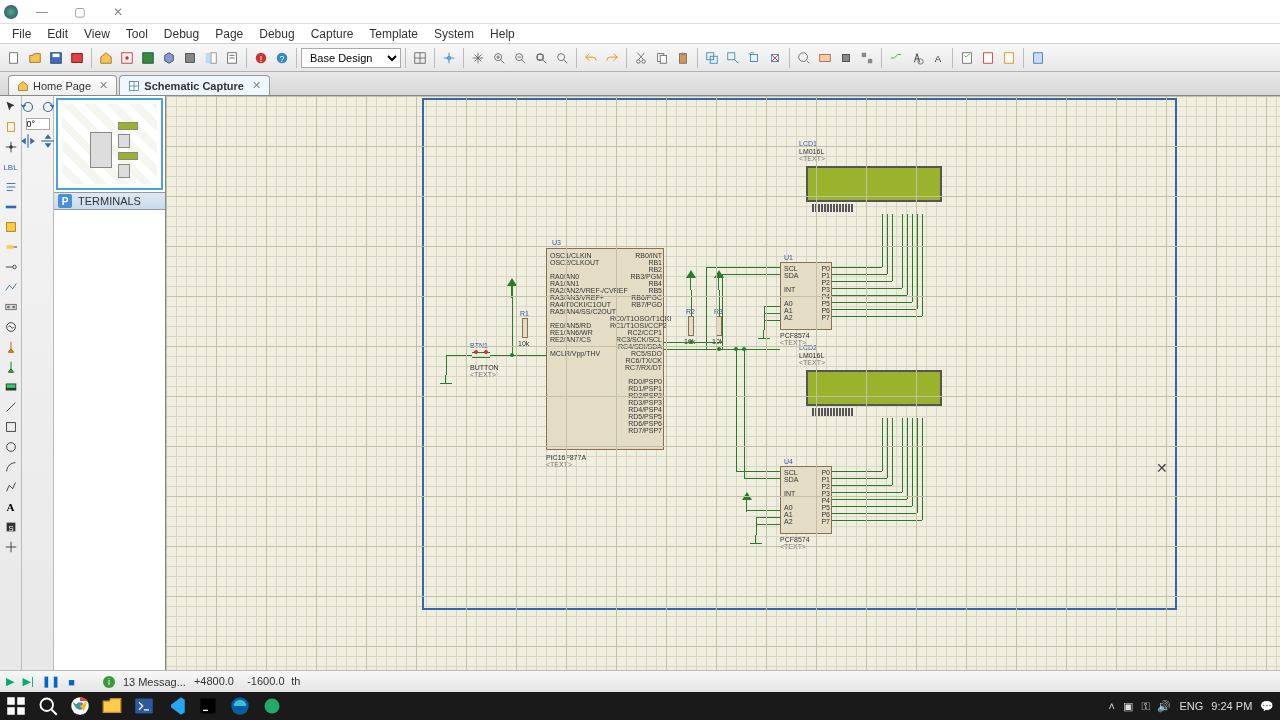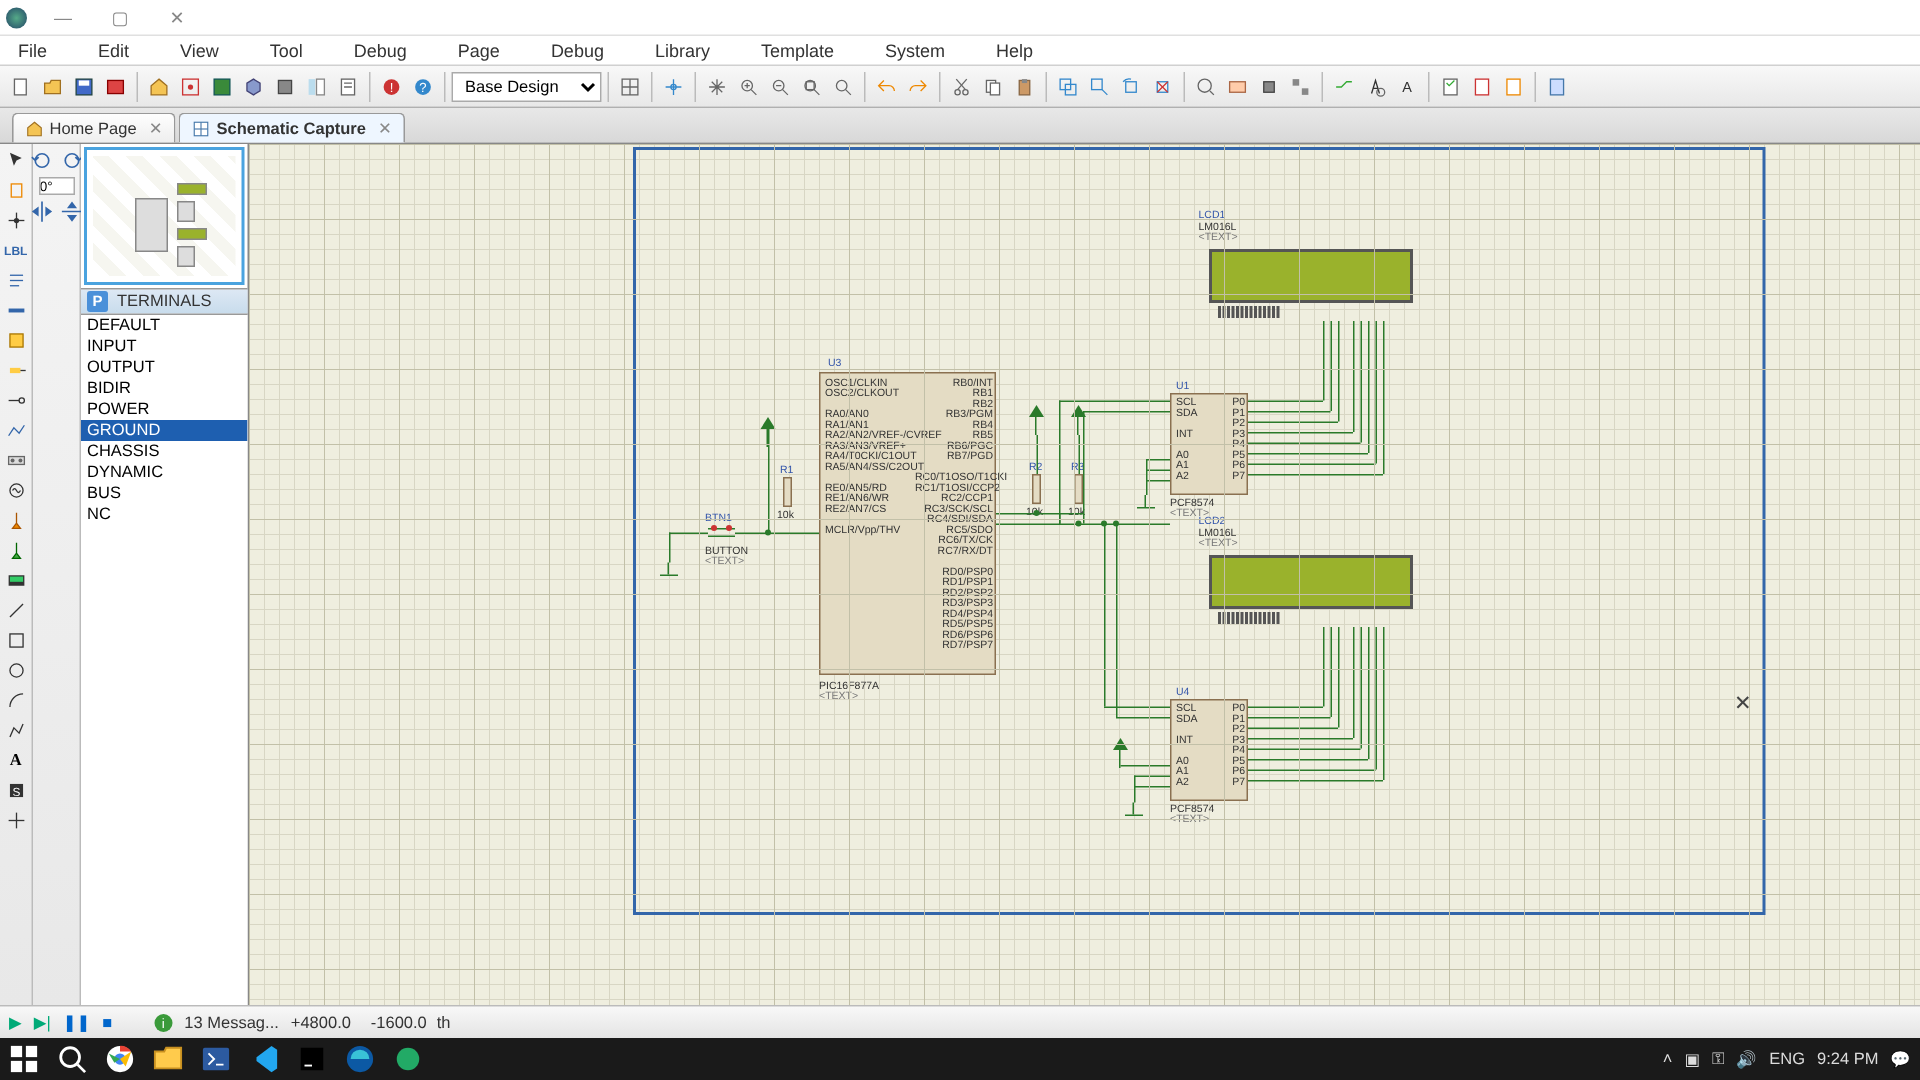--- a/index.html
+++ b/index.html
@@ -6,21 +6,21 @@
 body { width: 1280px; height: 720px; background: #fff; overflow: hidden; font-size: 11px; position: relative; }
 
 
 .titlebar { height: 24px; background: #fff; display: flex; align-items: center; padding: 0 4px; border-bottom: 1px solid #e0e0e0; }
 .titlebar .app-icon { width: 14px; height: 14px; background: radial-gradient(circle,#5a8,#246); border-radius: 50%; margin-right: 6px; }
 .titlebar .title { color: #555; font-size: 12px; flex: 1; }
 .win-controls { display: flex; gap: 2px; }
 .win-btn { width: 36px; height: 22px; display: flex; align-items: center; justify-content: center; color: #888; font-size: 12px; }
 
 
-.menubar { height: 20px; background: #fff; display: flex; align-items: center; padding: 0 6px; gap: 22px; border-bottom: 1px solid #d0d0d0; }
+.menubar { height: 20px; background: #fff; display: flex; align-items: center; padding: 0 6px; gap: 4px; border-bottom: 1px solid #d0d0d0; }
 .menubar span { padding: 2px 6px; color: #333; font-size: 12px; }
 
 
 .toolbar { height: 28px; background: linear-gradient(#f8f8f8,#e8e8e8); border-bottom: 1px solid #b0b0b0; display: flex; align-items: center; padding: 0 4px; gap: 1px; }
 .toolbar .btn { width: 20px; height: 20px; display: flex; align-items: center; justify-content: center; border: 1px solid transparent; border-radius: 2px; }
 .toolbar .btn svg { width: 14px; height: 14px; }
 .toolbar .sep { width: 1px; height: 20px; background: #bbb; margin: 0 3px; }
 .toolbar .combo { height: 20px; border: 1px solid #aaa; background: #fff; font-size: 11px; padding: 0 4px; width: 100px; }
 
 
@@ -113,21 +113,21 @@
 </div>
 
 <div class="menubar">
   <span>File</span>
   <span>Edit</span>
   <span>View</span>
   <span>Tool</span>
   <span>Debug</span>
   <span>Page</span>
   <span>Debug</span>
-  <span>Library</span>
+  <span>Capture</span>
   <span>Template</span>
   <span>System</span>
   <span>Help</span>
 </div>
 
 <div class="toolbar">
   <div class="btn">
       <svg viewBox="0 0 16 16">
         <rect x="3" y="2" width="9" height="12" fill="#fff" stroke="#666"></rect>
       </svg>
@@ -408,21 +408,21 @@
           <rect x="4" y="3" width="8" height="10" fill="none" stroke="#e80"></rect>
         </svg>
       </div>
     <div class="tool">
         <svg viewBox="0 0 16 16">
           <line x1="2" y1="8" x2="14" y2="8" stroke="#333"></line>
           <line x1="8" y1="2" x2="8" y2="14" stroke="#333"></line>
           <circle cx="8" cy="8" r="2" fill="#333"></circle>
         </svg>
       </div>
-    <div class="tool" style="color:#36a;font-size:8px;font-weight:bold">LBL</div>
+    <div class="tool" style="color:#36a;font-size:8px;font-weight:normal">LBL</div>
     <div class="tool">
         <svg viewBox="0 0 16 16">
           <line x1="3" y1="4" x2="13" y2="4" stroke="#36a"></line>
           <line x1="3" y1="8" x2="13" y2="8" stroke="#36a"></line>
           <line x1="3" y1="12" x2="10" y2="12" stroke="#36a"></line>
         </svg>
       </div>
     <div class="tool">
         <svg viewBox="0 0 16 16">
           <line x1="2" y1="8" x2="14" y2="8" stroke="#36a" stroke-width="3"></line>
@@ -555,32 +555,20 @@
         <div class="ov-chip" style="left:28px;top:28px;width:22px;height:36px"></div>
         <div class="ov-chip" style="left:56px;top:18px;width:20px;height:8px;background:#9ab22c"></div>
         <div class="ov-chip" style="left:56px;top:30px;width:12px;height:14px"></div>
         <div class="ov-chip" style="left:56px;top:48px;width:20px;height:8px;background:#9ab22c"></div>
         <div class="ov-chip" style="left:56px;top:60px;width:12px;height:14px"></div>
       </div>
     </div>
     <div class="term-header">
       <div class="p-icon">P</div>
       <span>TERMINALS</span>
-    </div>
-    <div class="term-list">
-      <div>DEFAULT</div>
-      <div>INPUT</div>
-      <div>OUTPUT</div>
-      <div>BIDIR</div>
-      <div>POWER</div>
-      <div class="sel">GROUND</div>
-      <div>CHASSIS</div>
-      <div>DYNAMIC</div>
-      <div>BUS</div>
-      <div>NC</div>
     </div>
   </div>
 
   <div class="canvas-wrap">
     <div class="canvas">
       <div class="sheet-border"></div>
 
       <div class="lbl" style="left:386px;top:143px">U3</div>
       <div class="chip" style="left:380px;top:152px;width:118px;height:202px"></div>
       <div class="lbl k" style="left:380px;top:358px">PIC16F877A</div>

